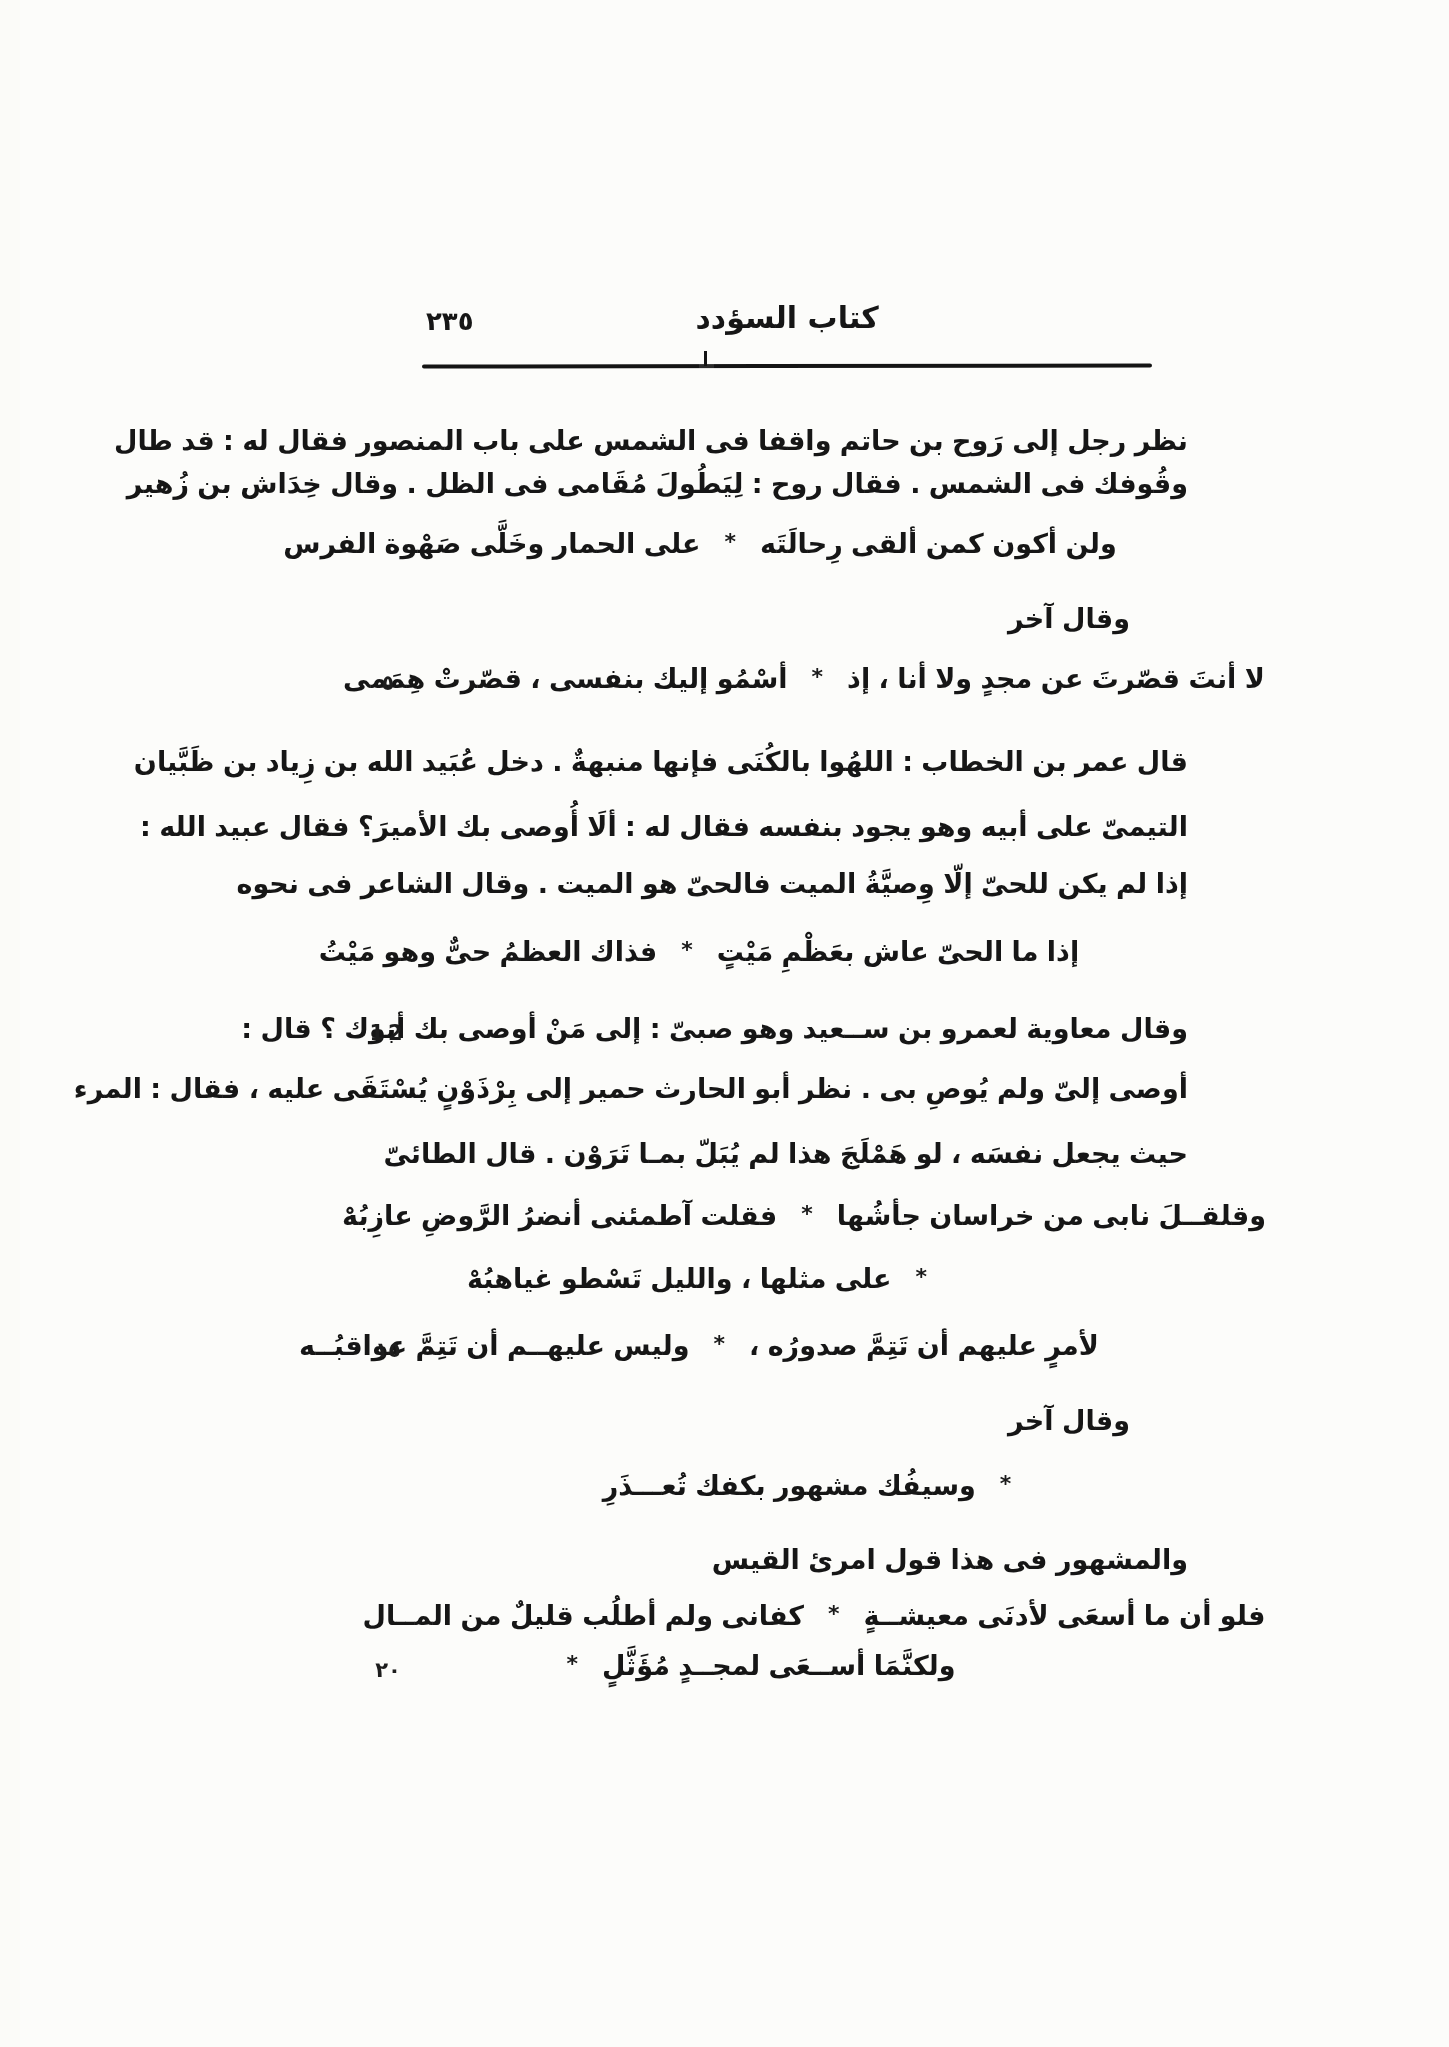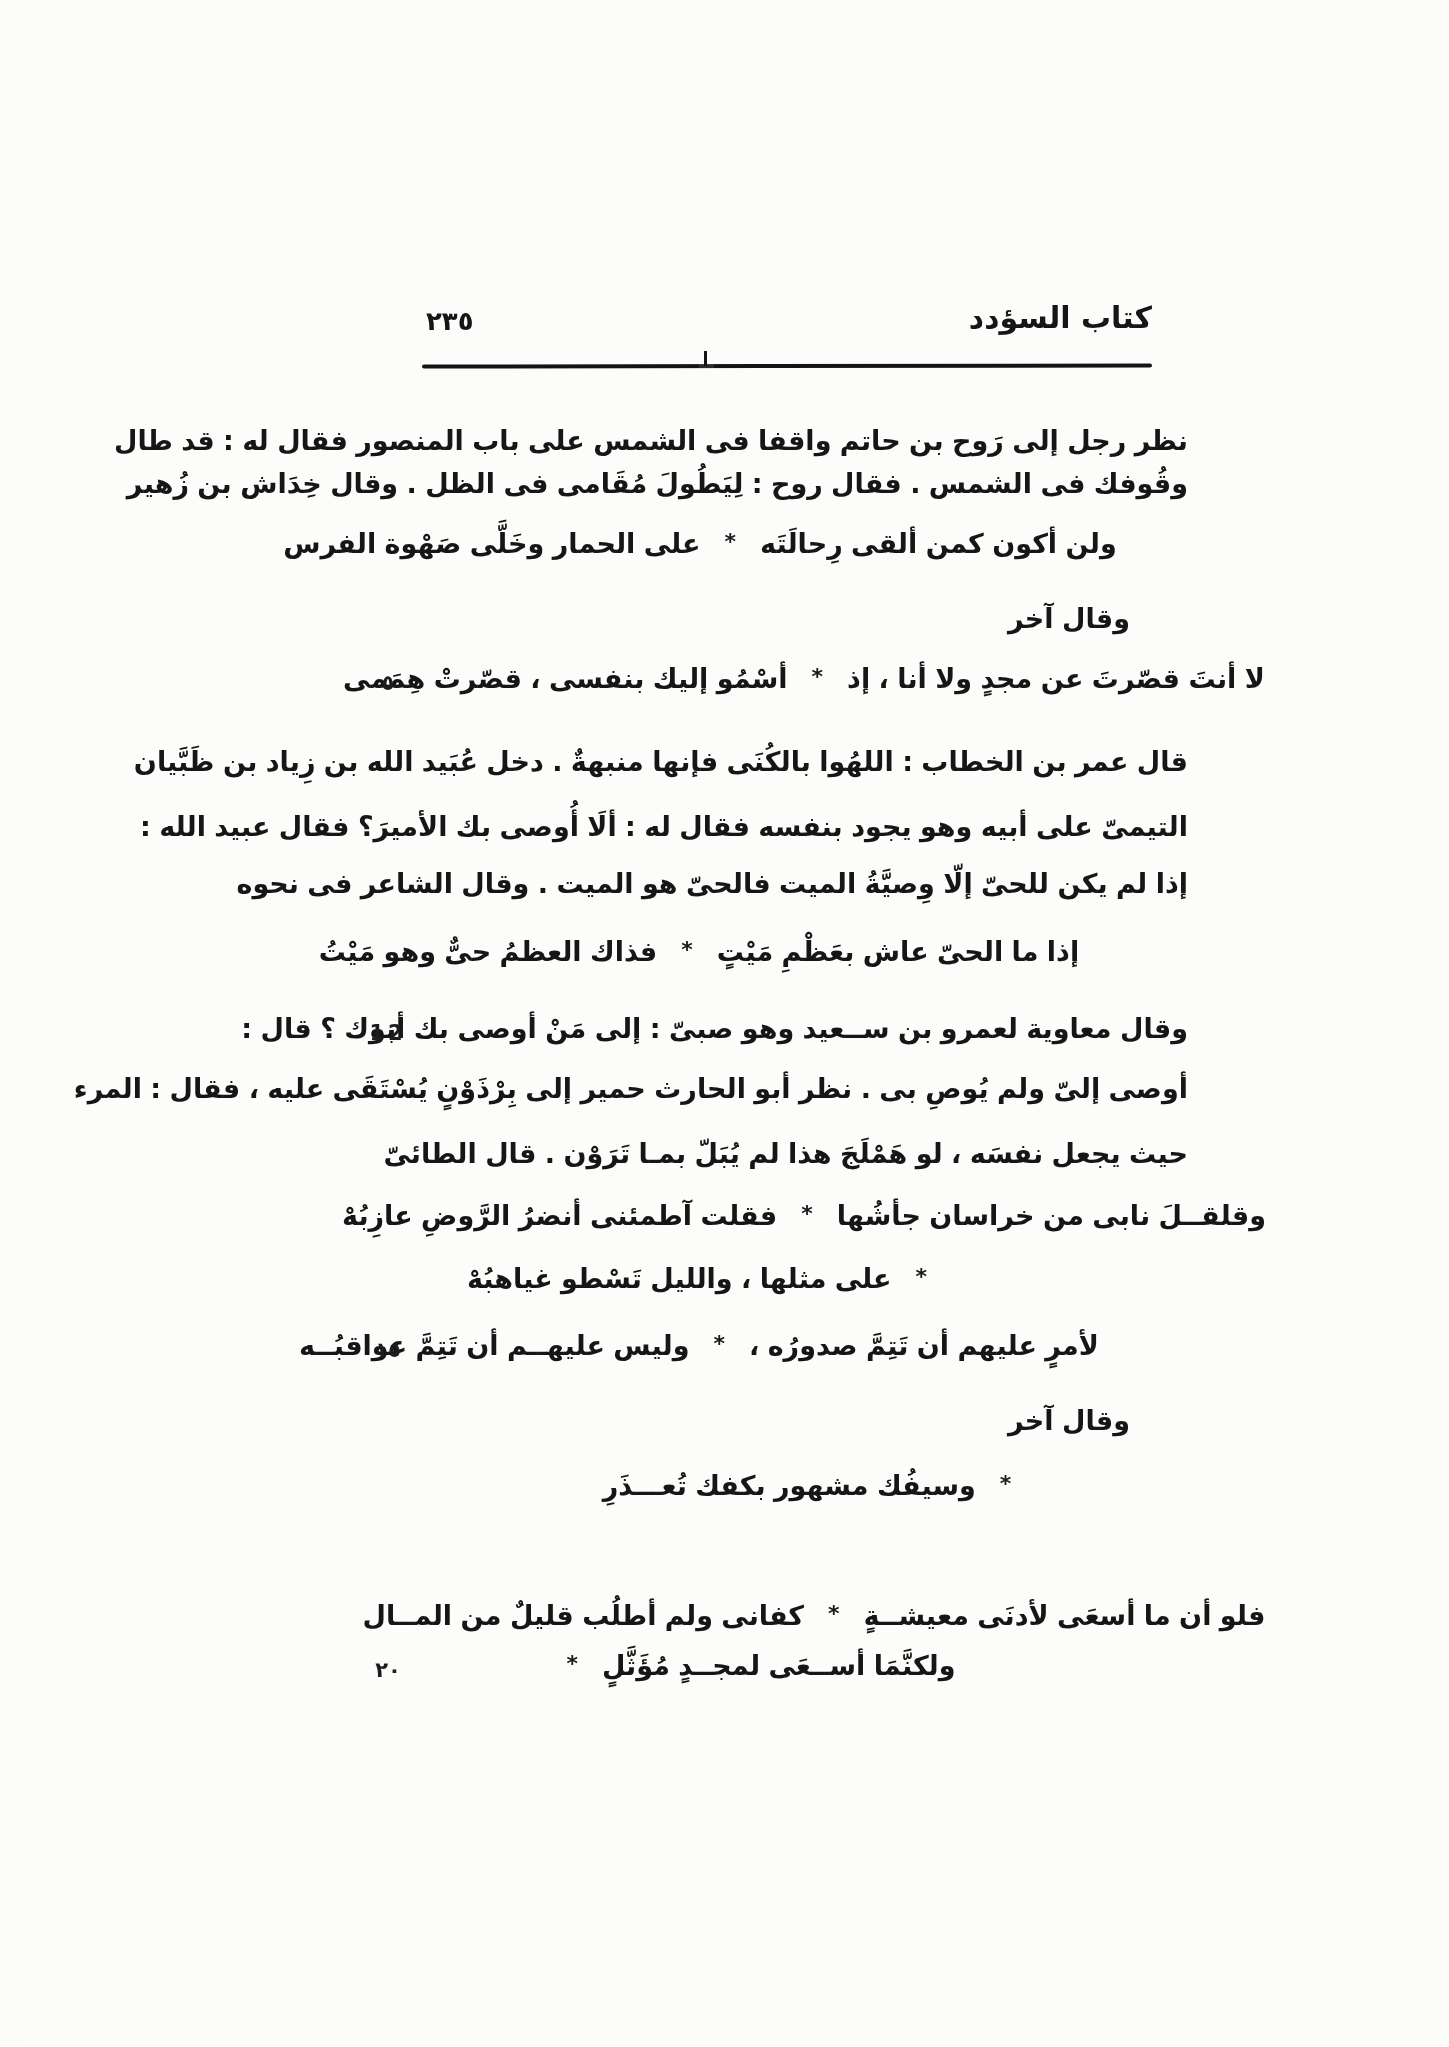--- a/index.html
+++ b/index.html
@@ -9,21 +9,21 @@
     font-family:"DejaVu Sans",sans-serif;
     overflow:hidden;
   }
   .page{
     position:relative;width:1449px;height:2047px;
     background:#fcfcfa;color:#161616;margin-left:20px;
   }
   
   .page-title{
     position:absolute;left:402px;top:300px;width:730px;
-    font-size:30px;font-weight:700;
+    text-align:center;font-size:30px;font-weight:700;
     direction:rtl;white-space:nowrap;
   }
   .page-number{
     position:absolute;left:406px;top:306px;width:70px;
     font-size:26px;font-weight:700;text-align:left;
     direction:rtl;letter-spacing:1px;
   }
   .header-rule{
     position:absolute;left:402px;top:364px;width:730px;height:4px;
     background:linear-gradient(90deg,#141414 0 38%,#2a2a2a 38% 40%,#141414 40% 100%);
@@ -103,20 +103,21 @@
       <div class="line verse" style="top: 1322px; transform: translateX(-105px);">
         <span>لأمرٍ عليهم أن تَتِمَّ صدورُه ،</span>
         <span class="sep">*</span>
         <span>وليس عليهــم أن تَتِمَّ عواقبُــه</span>
       </div>
       <div class="line label" style="top: 1397px;">وقال آخر</div>
       <div class="line verse" style="top: 1462px; transform: translateX(15px);">
         <span class="sep">*</span>
         <span>وسيفُك مشهور بكفك تُعـــذَرِ</span>
       </div>
+      <div class="line prose-short" style="top: 1536px;">والمشهور فى هذا قول امرئ القيس</div>
       <div class="line verse" style="top: 1592px; transform: translateX(10px);">
         <span>فلو أن ما أسعَى لأدنَى معيشــةٍ</span>
         <span class="sep">*</span>
         <span>كفانى ولم أطلُب قليلٌ من المــال</span>
       </div>
       <div class="line verse" style="top: 1642px; transform: translateX(-55px);">
         <span>ولكنَّمَا أســعَى لمجــدٍ مُؤَثَّلٍ</span>
         <span class="sep">*</span>
       </div>
     </div>

